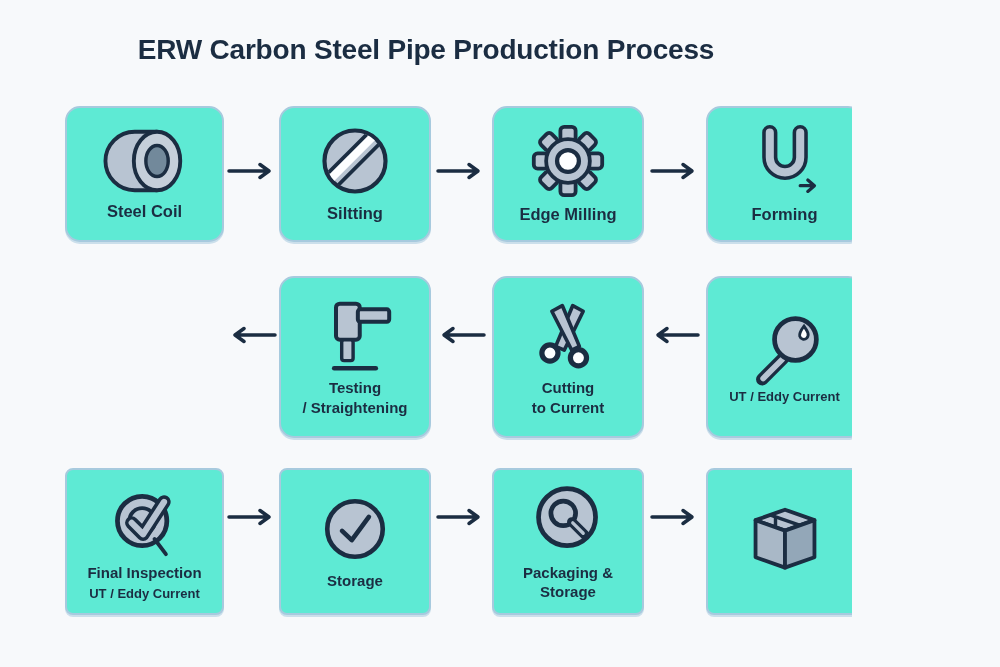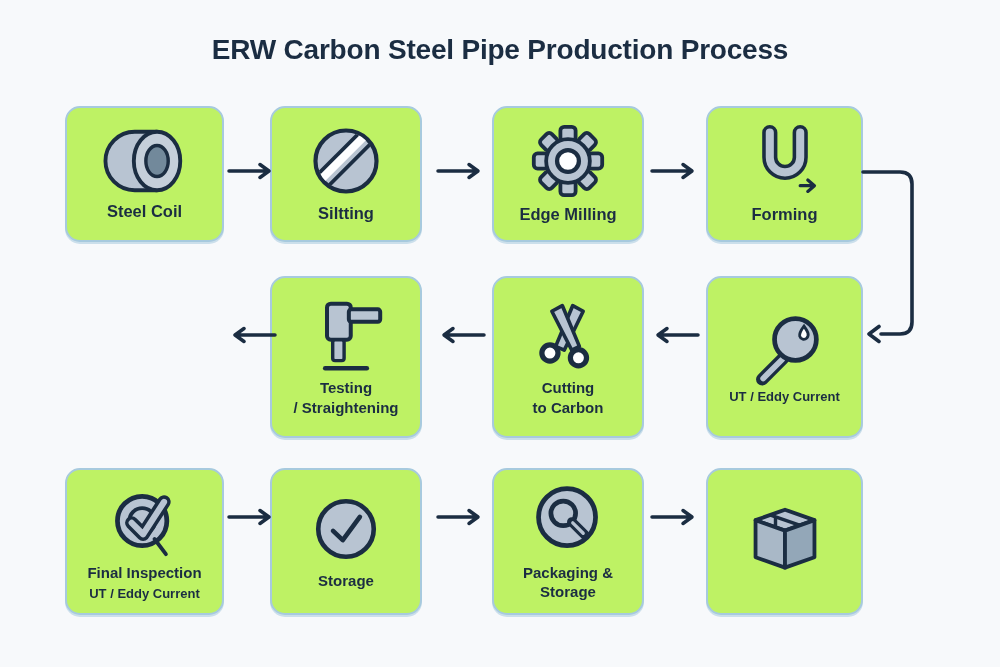--- a/index.html
+++ b/index.html
@@ -1,31 +1,31 @@
 <!DOCTYPE html>
 <html><head>
 <meta charset="utf-8">
 <style>
   html,body{margin:0;padding:0;}
   body{font-family:"Liberation Sans", sans-serif; background:#f7f9fb;}
-  .canvas{position:relative;width:1000px;height:667px;background:#f7f9fb;overflow:hidden;}
+  .canvas{position:relative;width:852px;height:667px;background:#f7f9fb;overflow:hidden;}
   .title{position:absolute;left:0;right:0;top:34px;margin:0;text-align:center;
          font-size:28px;font-weight:700;color:#1b2d42;letter-spacing:-0.2px;}
-  .pbox{position:absolute;box-sizing:border-box;background:#bef264;border:2px solid #a7cade;
+  .pbox{position:absolute;box-sizing:border-box;background:#5eead4;border:2px solid #a7cade;
         border-radius:15px;display:flex;flex-direction:column;align-items:center;
         justify-content:center;padding:8px 5px;box-shadow:0 2px 0 rgba(167,202,222,0.55);}
   .icn{display:flex;align-items:center;justify-content:center;line-height:0;}
   .lbl{font-weight:700;font-size:15px;color:#1b2d42;text-align:center;line-height:1.3;
        white-space:pre-line;margin-top:5px;}
   .r1 .lbl{font-size:16.5px;}
   .small-label .lbl{font-size:14.2px;}
   .sub{font-weight:700;font-size:13px;color:#1b2d42;text-align:left;margin-top:3px;}
   
-  .r1{top:106px;height:136px;} .r2{top:276px;height:162px;} .r3{top:468px;height:147px;}
-  .c1{left:65px;width:159px;} .c2{left:270px;width:152px;}
+  .r1{top:106px;height:136px;} .r2{top:276px;height:162px;} .r3{top:468px;height:147px;border-radius:8px;}
+  .c1{left:65px;width:159px;} .c2{left:279px;width:152px;}
   .c3{left:492px;width:152px;} .c4{left:706px;width:157px;}
   .arrow{position:absolute;width:50px;height:18px;}
   .elbow{position:absolute;left:855px;top:158px;width:72px;height:192px;}
   svg{display:block;}
 </style>
 </head>
 <body>
 
 <div class="canvas">
 
@@ -127,21 +127,21 @@
       <svg width="76" height="76" viewBox="0 0 80 80">
         <g stroke="#1b2d42" stroke-linejoin="round">
           <polygon points="27,52 45,9 56,15 36,56" fill="#b8c4d2" stroke-width="3.8"></polygon>
           <polygon points="44,56 23,15 34,9 52,52" fill="#b8c4d2" stroke-width="3.8"></polygon>
           <circle cx="21" cy="59" r="8.5" fill="#fdfeff" stroke-width="5.5"></circle>
           <circle cx="51" cy="64" r="8.5" fill="#fdfeff" stroke-width="5.5"></circle>
         </g>
       </svg>
     </span>
     <div class="lbl">Cutting
-to Carbon</div>
+to Current</div>
   </div>
 
   <div class="pbox r2 c4">
     <span class="icn">
       <svg width="76" height="76" viewBox="0 0 80 80">
         <line x1="16" y1="73" x2="38" y2="51" stroke="#1b2d42" stroke-width="13" stroke-linecap="round"></line>
         <line x1="17" y1="72" x2="37" y2="52" stroke="#b8c4d2" stroke-width="6" stroke-linecap="round"></line>
         <circle cx="51" cy="31" r="22" fill="#b8c4d2" stroke="#1b2d42" stroke-width="5"></circle>
         <path d="M60 17 C 64 23 66 26 63 29.5 C 60.5 32 56.5 31 55.5 27.5 C 54.8 24.5 57 21 60 17 Z" fill="#fdfeff" stroke="#1b2d42" stroke-width="3"></path>
       </svg>

